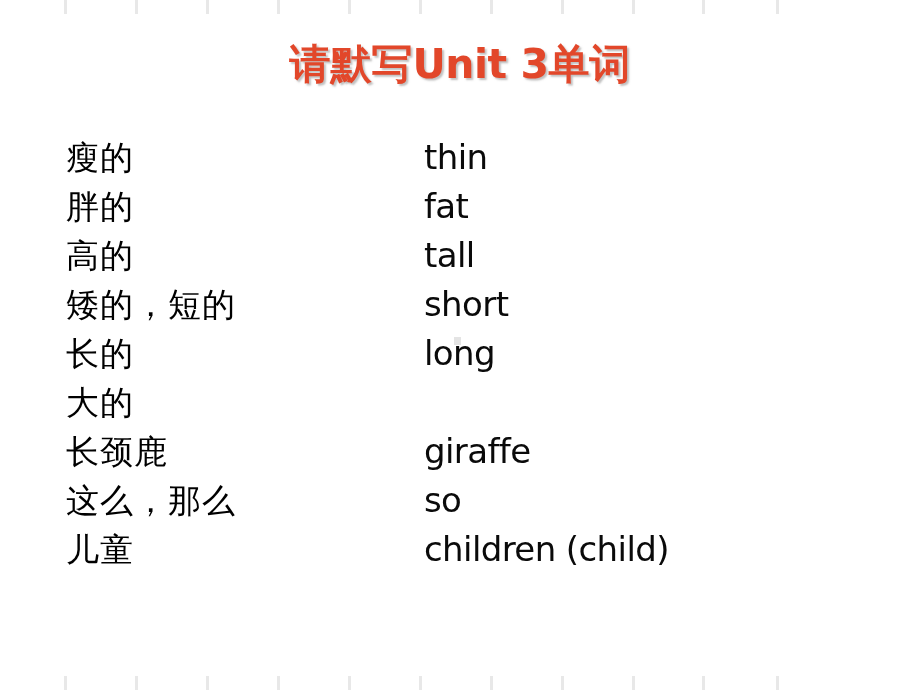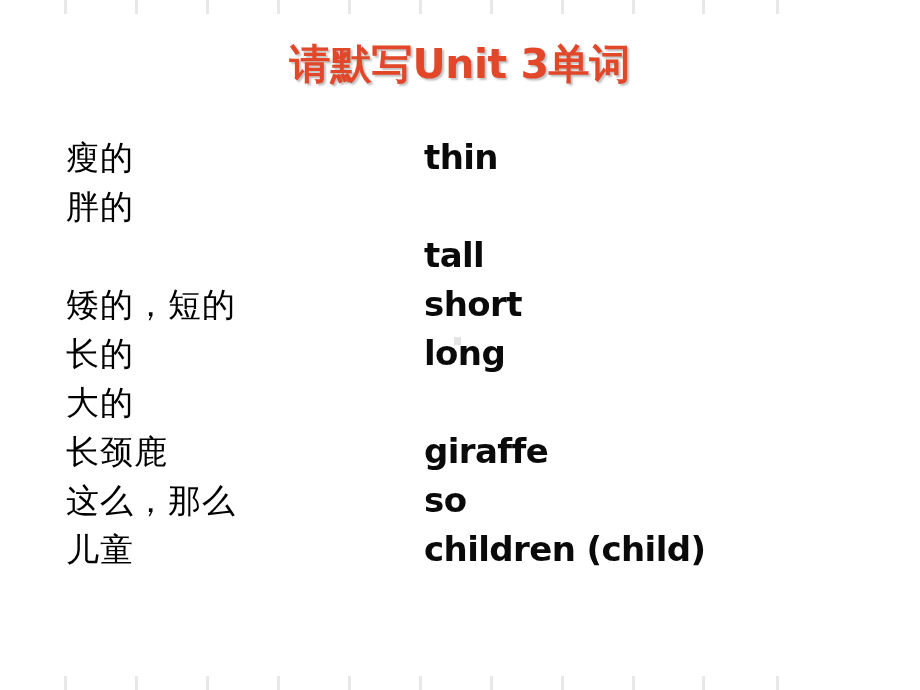--- a/index.html
+++ b/index.html
@@ -97,21 +97,21 @@
     font-weight: normal;
     color: #000000;
     letter-spacing: 1px;
   }
   .en-cell {
     position: absolute;
     left: 424px;
     top: 0;
     font-family: "DejaVu Sans", "Liberation Sans", sans-serif;
     font-size: 34px;
-    font-weight: bold;
+    font-weight: normal;
     color: #0a0a0a;
     letter-spacing: -0.6px;
   }
 
   
   #artifact-speck {
     position: absolute;
     left: 454px;
     top: 337px;
     width: 7px;
@@ -157,22 +157,24 @@
     <span class="title-text title-cn">请默写</span><span class="title-text title-en">Unit 3</span><span class="title-text title-cn"> 单词</span>
   </div>
 
   <div id="word-list">
       <div class="word-row">
         <div class="cn-cell">瘦的</div>
         <div class="en-cell">thin</div>
       </div>
       <div class="word-row">
         <div class="cn-cell">胖的</div>
-      </div>
-      <div class="word-row">
+        <div class="en-cell">fat</div>
+      </div>
+      <div class="word-row">
+        <div class="cn-cell">高的</div>
         <div class="en-cell">tall</div>
       </div>
       <div class="word-row">
         <div class="cn-cell">矮的，短的</div>
         <div class="en-cell">short</div>
       </div>
       <div class="word-row">
         <div class="cn-cell">长的</div>
         <div class="en-cell">long</div>
       </div>

